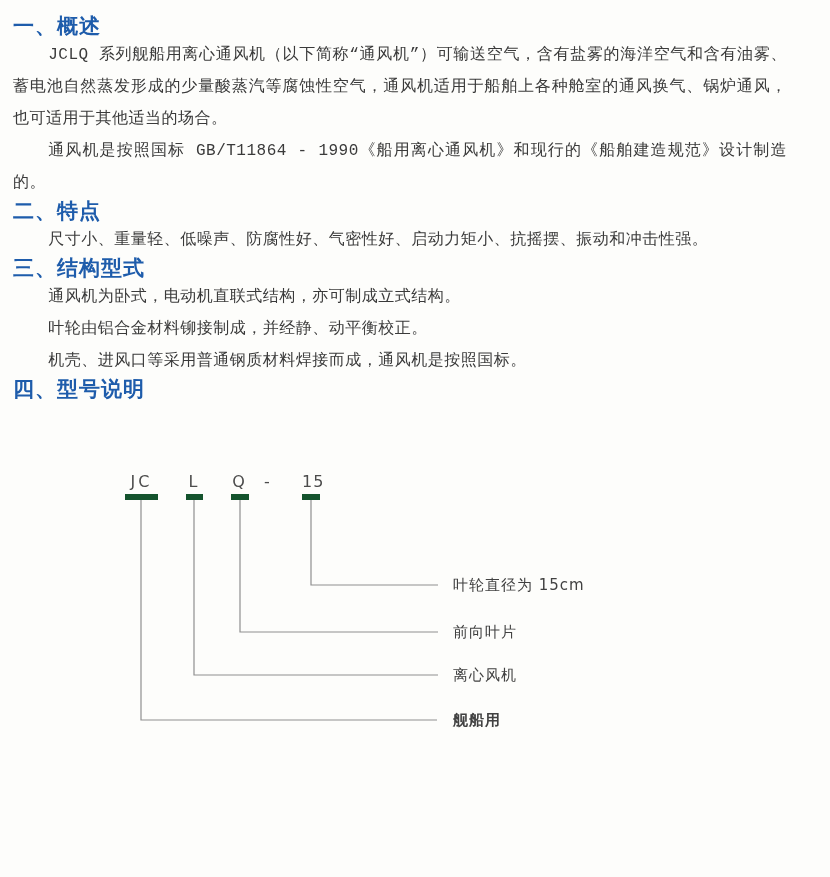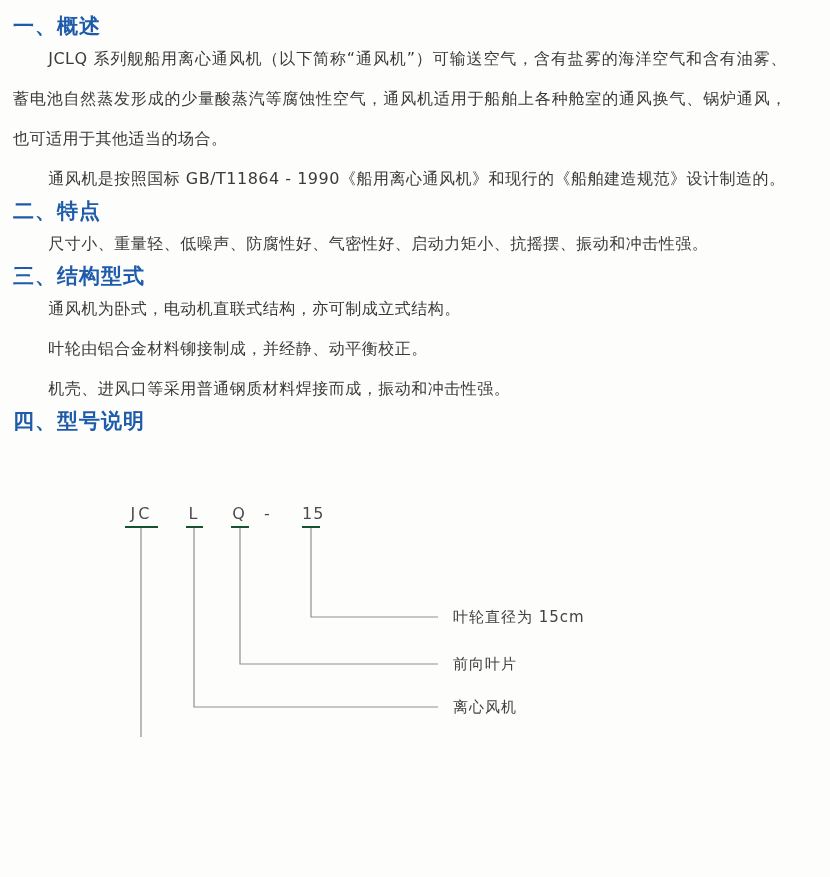--- a/index.html
+++ b/index.html
@@ -21,26 +21,27 @@
     margin: 0;
     font-size: 21px;
     line-height: 25px;
     font-weight: bold;
     color: #1e5cab;
     letter-spacing: 1px;
   }
   p.body {
     margin: 0;
     font-size: 16px;
-    line-height: 40px;
+    line-height: 32px;
     color: #3a3a3a;
     text-align: justify;
     text-indent: 2.2em;
     max-width: 774px;
     letter-spacing: 0.5px;
+    font-family: Liberation Mono, monospace;
   }
   .mt7  { margin-top: 7px; }
   .mt17 { margin-top: 17px; }
   .mt8  { margin-top: 8px; }
   .mt2  { margin-top: 2px; }
   .mt12 { margin-top: 12px; }
   
   .diagram {
     position: relative;
     margin-left: -13px;
@@ -51,21 +52,21 @@
     position: absolute;
     left: 0; top: 0;
   }
   .code {
     position: absolute;
     top: 70px;
     font-size: 16px;
     color: #4c4c4c;
     text-align: center;
     padding-bottom: 3px;
-    border-bottom: 2px solid #14532d;
+    border-bottom: 6px solid #14532d;
     letter-spacing: 3px;
   }
   .code.nounder { border-bottom: none; }
   .dlabel {
     position: absolute;
     left: 453px;
     font-size: 15px;
     line-height: 22px;
     color: #414141;
     letter-spacing: 1px;
@@ -80,21 +81,21 @@
   <h2 class="sec">一、概述</h2>
   <p class="body">JCLQ 系列舰船用离心通风机（以下简称“通风机”）可输送空气，含有盐雾的海洋空气和含有油雾、蓄电池自然蒸发形成的少量酸蒸汽等腐蚀性空气，通风机适用于船舶上各种舱室的通风换气、锅炉通风，也可适用于其他适当的场合。</p>
   <p class="body mt7">通风机是按照国标 GB/T11864 - 1990《船用离心通风机》和现行的《船舶建造规范》设计制造的。</p>
 
   <h2 class="sec mt17">二、特点</h2>
   <p class="body mt8">尺寸小、重量轻、低噪声、防腐性好、气密性好、启动力矩小、抗摇摆、振动和冲击性强。</p>
 
   <h2 class="sec mt17">三、结构型式</h2>
   <p class="body mt8">通风机为卧式，电动机直联式结构，亦可制成立式结构。</p>
   <p class="body">叶轮由铝合金材料铆接制成，并经静、动平衡校正。</p>
-  <p class="body mt2">机壳、进风口等采用普通钢质材料焊接而成，振动和冲击性强。</p>
+  <p class="body mt2">机壳、进风口等采用普通钢质材料焊接而成，通风机是按照国标。</p>
 
   <h2 class="sec mt12">四、型号说明</h2>
 
   <div class="diagram">
     <svg width="830" height="362" viewBox="0 0 830 362">
       <polyline points="141,92 141,318 437,318" fill="none" stroke="#8f8f8f" stroke-width="1.2"></polyline>
       <polyline points="194,92 194,273 438,273" fill="none" stroke="#8f8f8f" stroke-width="1.2"></polyline>
       <polyline points="240,92 240,230 438,230" fill="none" stroke="#8f8f8f" stroke-width="1.2"></polyline>
       <polyline points="311,92 311,183 438,183" fill="none" stroke="#8f8f8f" stroke-width="1.2"></polyline>
     </svg>

